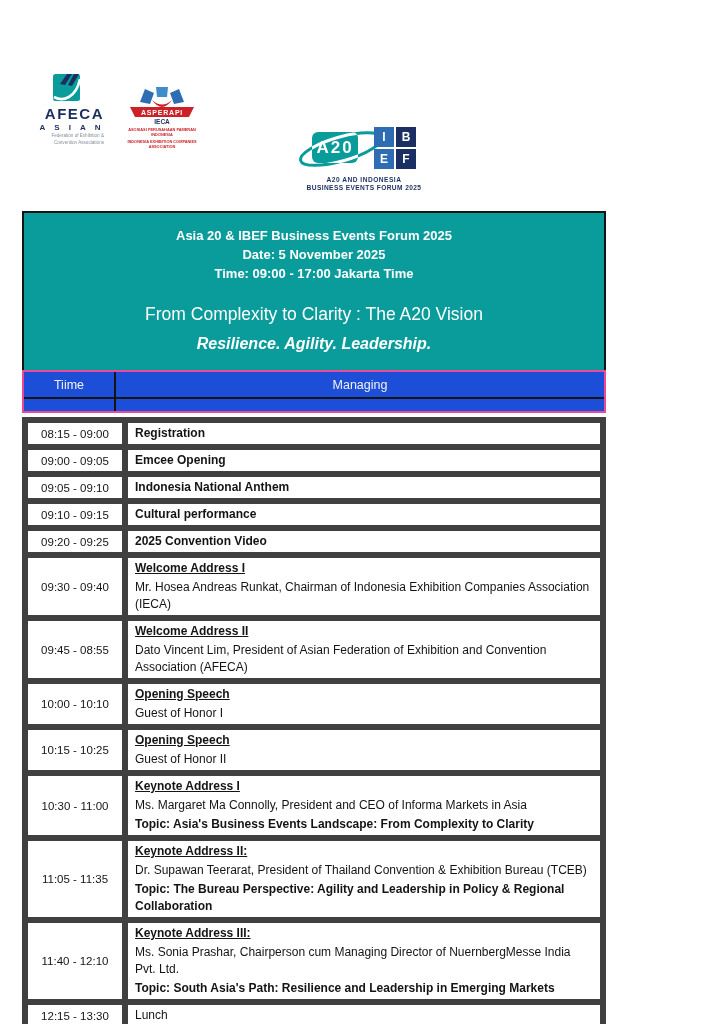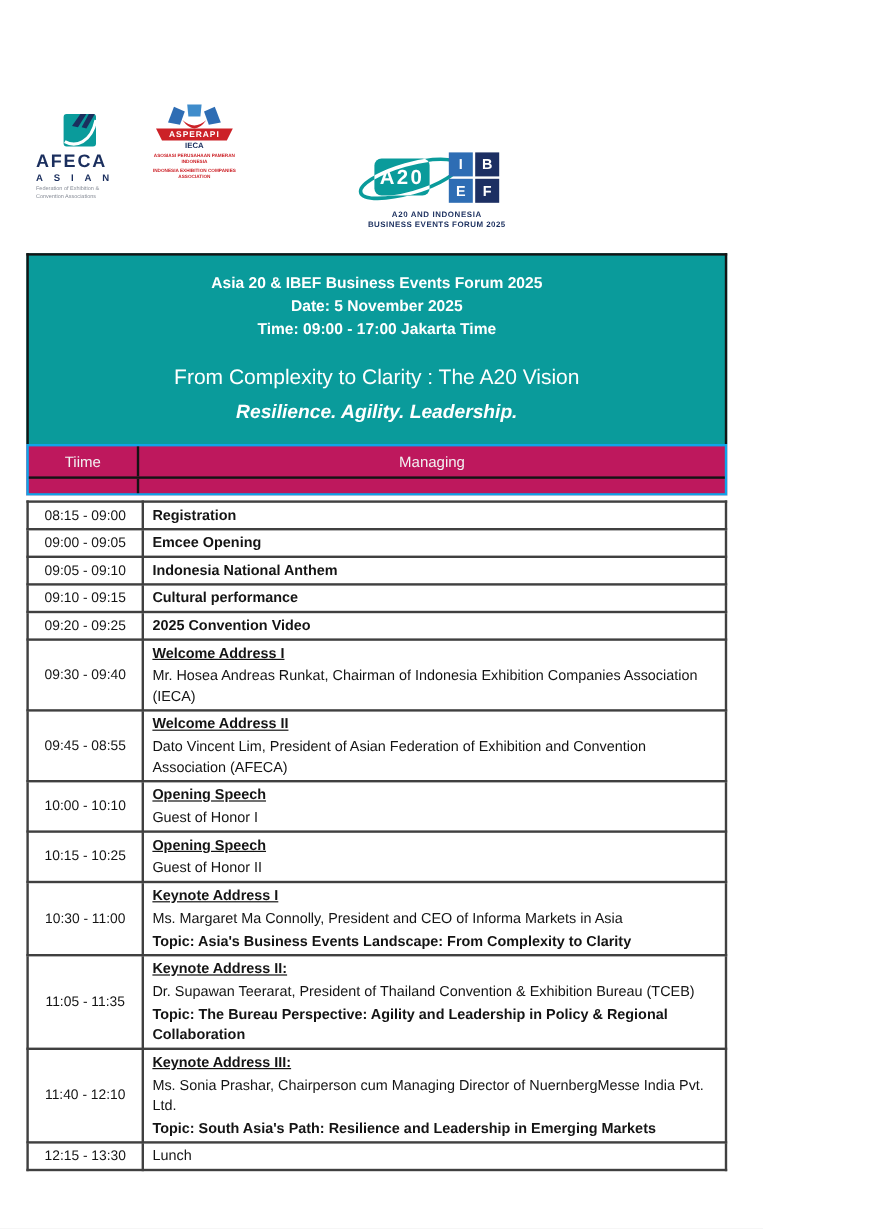--- a/index.html
+++ b/index.html
@@ -1,20 +1,20 @@
 <!DOCTYPE html>
 <html><head>
 <meta charset="utf-8">
 <style>
   html,body{margin:0;padding:0;background:#e8e8e8;}
   .page{position:relative;width:724px;height:1024px;background:#ffffff;margin:0 auto;
         font-family:"Liberation Sans",sans-serif;overflow:hidden;}
 
   
-  .logo-afeca{position:absolute;left:30px;top:93px;width:74px;text-align:left;}
+  .logo-afeca{position:absolute;left:30px;top:72px;width:74px;text-align:right;}
   .afeca-icon{display:block;margin:0 auto;}
   .afeca-name{font-size:15px;font-weight:bold;color:#1b2f5e;letter-spacing:1.5px;line-height:15px;margin-top:1px;}
   .afeca-region{font-size:8px;font-weight:bold;color:#1b2f5e;letter-spacing:3.5px;line-height:9px;margin-top:2px;}
   .afeca-tag{font-size:4.6px;color:#8a8f99;line-height:5.6px;margin-top:1px;}
 
   .logo-asperapi{position:absolute;left:118px;top:84px;width:88px;text-align:center;}
   .asperapi-svg{display:block;margin:0 auto;}
   .asperapi-org{font-size:6.5px;font-weight:bold;color:#1b2f5e;line-height:7px;margin-top:-8px;}
   .asperapi-tag{font-size:3.9px;font-weight:bold;color:#cc2127;line-height:5px;margin-top:2px;}
 
@@ -35,32 +35,32 @@
 
   
   .main-block{position:absolute;left:22px;top:211px;width:584px;box-sizing:border-box;}
 
   .teal-header{background:#0a9b9b;border:2px solid #141414;border-bottom:none;color:#ffffff;
                text-align:center;padding:13px 8px 17px;box-sizing:border-box;}
   .h-line{font-size:13px;font-weight:bold;line-height:19px;}
   .h-title{font-size:17.5px;font-weight:normal;line-height:21px;margin-top:21px;}
   .h-sub{font-size:16px;font-weight:bold;font-style:italic;line-height:19px;margin-top:9px;}
 
-  .head-table{border:2px solid #0ea5e9;background:#be185d;box-sizing:border-box;}
+  .head-table{border:2px solid #ec4899;background:#1d4ed8;box-sizing:border-box;}
   .head-row{display:flex;height:25px;border-bottom:2px solid #141414;}
   .head-row.empty{height:12px;border-bottom:none;}
   .hcol-time{width:92px;border-right:2px solid #141414;color:#f2f2f2;font-size:12.5px;
              display:flex;align-items:center;justify-content:center;box-sizing:border-box;}
   .hcol-prog{flex:1;color:#f2f2f2;font-size:12.5px;display:flex;align-items:center;justify-content:center;}
 
   .head-gap{height:4px;background:#ffffff;}
 
   table.prog-table{width:100%;border-collapse:collapse;border:2px solid #141414;color:#141414;
                    table-layout:fixed;}
-  table.prog-table td{border:2px solid #404040;vertical-align:middle;}
+  table.prog-table td{border:6px solid #404040;vertical-align:middle;}
   td.td-time{width:90px;text-align:center;font-size:11.5px;padding:2px 2px;}
   td.td-prog{font-size:12px;padding:2px 7px;}
   .line{line-height:17px;}
   .line + .line{margin-top:2px;}
   .line.title{font-weight:bold;text-decoration:underline;}
   .line.bold{font-weight:bold;}
   .line.normal{font-weight:normal;}
 </style>
 </head>
 <body>

